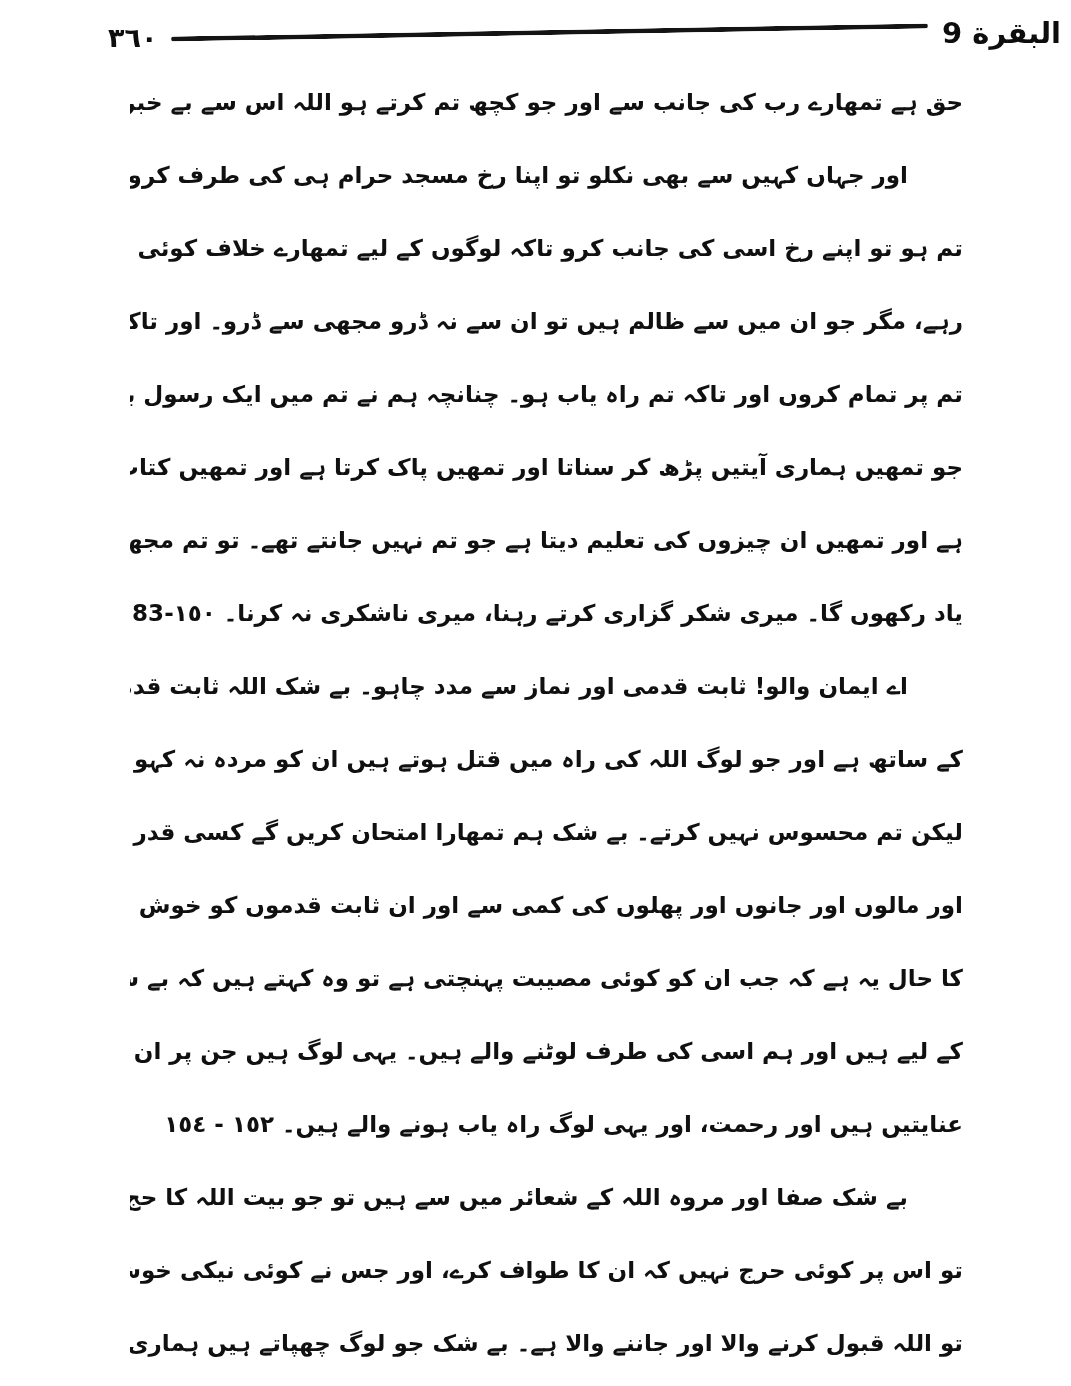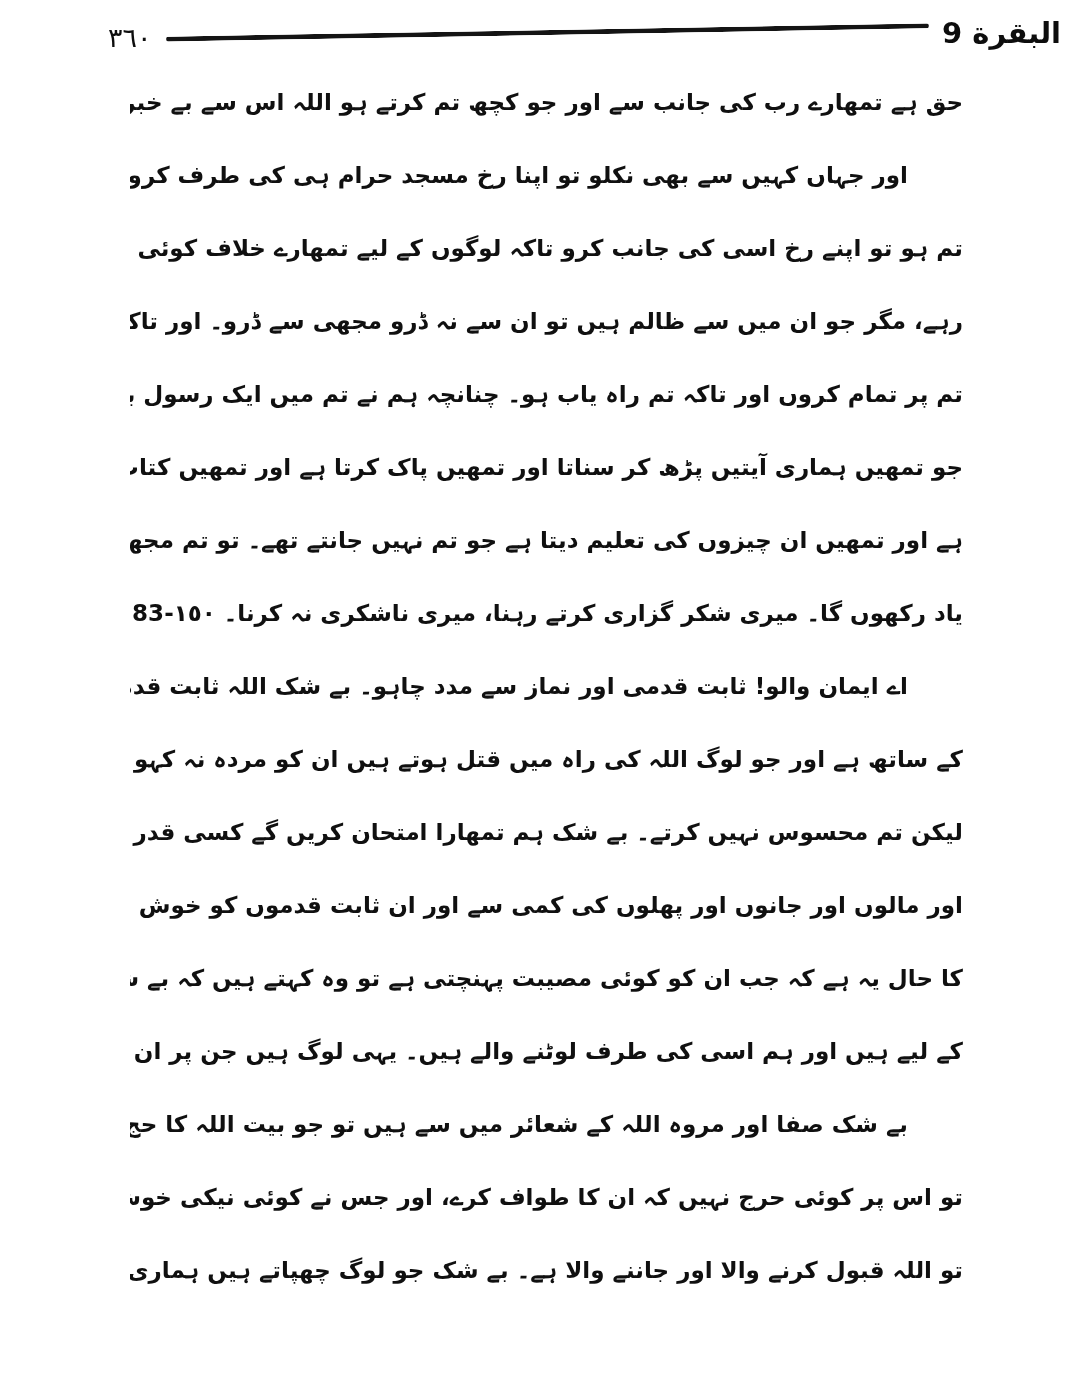--- a/index.html
+++ b/index.html
@@ -39,21 +39,21 @@
   .header-rule {
     flex: 1;
     height: 0;
     border-top: 5px solid #141414;
     transform: rotate(-1deg);
     margin: 0 6px;
     border-radius: 3px;
   }
   .page-number {
     font-size: 27px;
-    font-weight: normal;
+    font-weight: bold;
     white-space: nowrap;
     padding-top: 10px;
   }
   
   .text-body {
     position: absolute;
     top: 66px;
     right: 108px;
     left: 130px;
     bottom: 0;
@@ -100,18 +100,19 @@
       <div class="line full">تم پر تمام کروں اور تاکہ تم راہ یاب ہو۔ چنانچہ ہم نے تم میں ایک رسول بھیجا تم ہی میں سے</div>
       <div class="line full">جو تمھیں ہماری آیتیں پڑھ کر سناتا اور تمھیں پاک کرتا ہے اور تمھیں کتاب و حکمت کی تعلیم دیتا</div>
       <div class="line full">ہے اور تمھیں ان چیزوں کی تعلیم دیتا ہے جو تم نہیں جانتے تھے۔ تو تم مجھے یاد رکھو، میں تمھیں</div>
       <div class="line end">یاد رکھوں گا۔ میری شکر گزاری کرتے رہنا، میری ناشکری نہ کرنا۔ ١٥٠-283</div>
       <div class="line full indent">اے ایمان والو! ثابت قدمی اور نماز سے مدد چاہو۔ بے شک اللہ ثابت قدموں</div>
       <div class="line full">کے ساتھ ہے اور جو لوگ اللہ کی راہ میں قتل ہوتے ہیں ان کو مردہ نہ کہو بلکہ وہ زندہ ہیں</div>
       <div class="line full">لیکن تم محسوس نہیں کرتے۔ بے شک ہم تمھارا امتحان کریں گے کسی قدر خوف، بھوک</div>
       <div class="line full">اور مالوں اور جانوں اور پھلوں کی کمی سے اور ان ثابت قدموں کو خوش خبری سنا دو جن</div>
       <div class="line full">کا حال یہ ہے کہ جب ان کو کوئی مصیبت پہنچتی ہے تو وہ کہتے ہیں کہ بے شک ہم اللہ ہی</div>
       <div class="line full">کے لیے ہیں اور ہم اسی کی طرف لوٹنے والے ہیں۔ یہی لوگ ہیں جن پر ان کے رب کی</div>
+      <div class="line end">عنایتیں ہیں اور رحمت، اور یہی لوگ راہ یاب ہونے والے ہیں۔ ١٥٢ - ١٥٤</div>
       <div class="line full indent">بے شک صفا اور مروہ اللہ کے شعائر میں سے ہیں تو جو بیت اللہ کا حج کرے یا عمرہ کرے</div>
       <div class="line full">تو اس پر کوئی حرج نہیں کہ ان کا طواف کرے، اور جس نے کوئی نیکی خوش دلی کے ساتھ کی</div>
       <div class="line full">تو اللہ قبول کرنے والا اور جاننے والا ہے۔ بے شک جو لوگ چھپاتے ہیں ہماری اُتاری ہوئی</div>
     </div>
 
 </div>
 
 </body></html>

